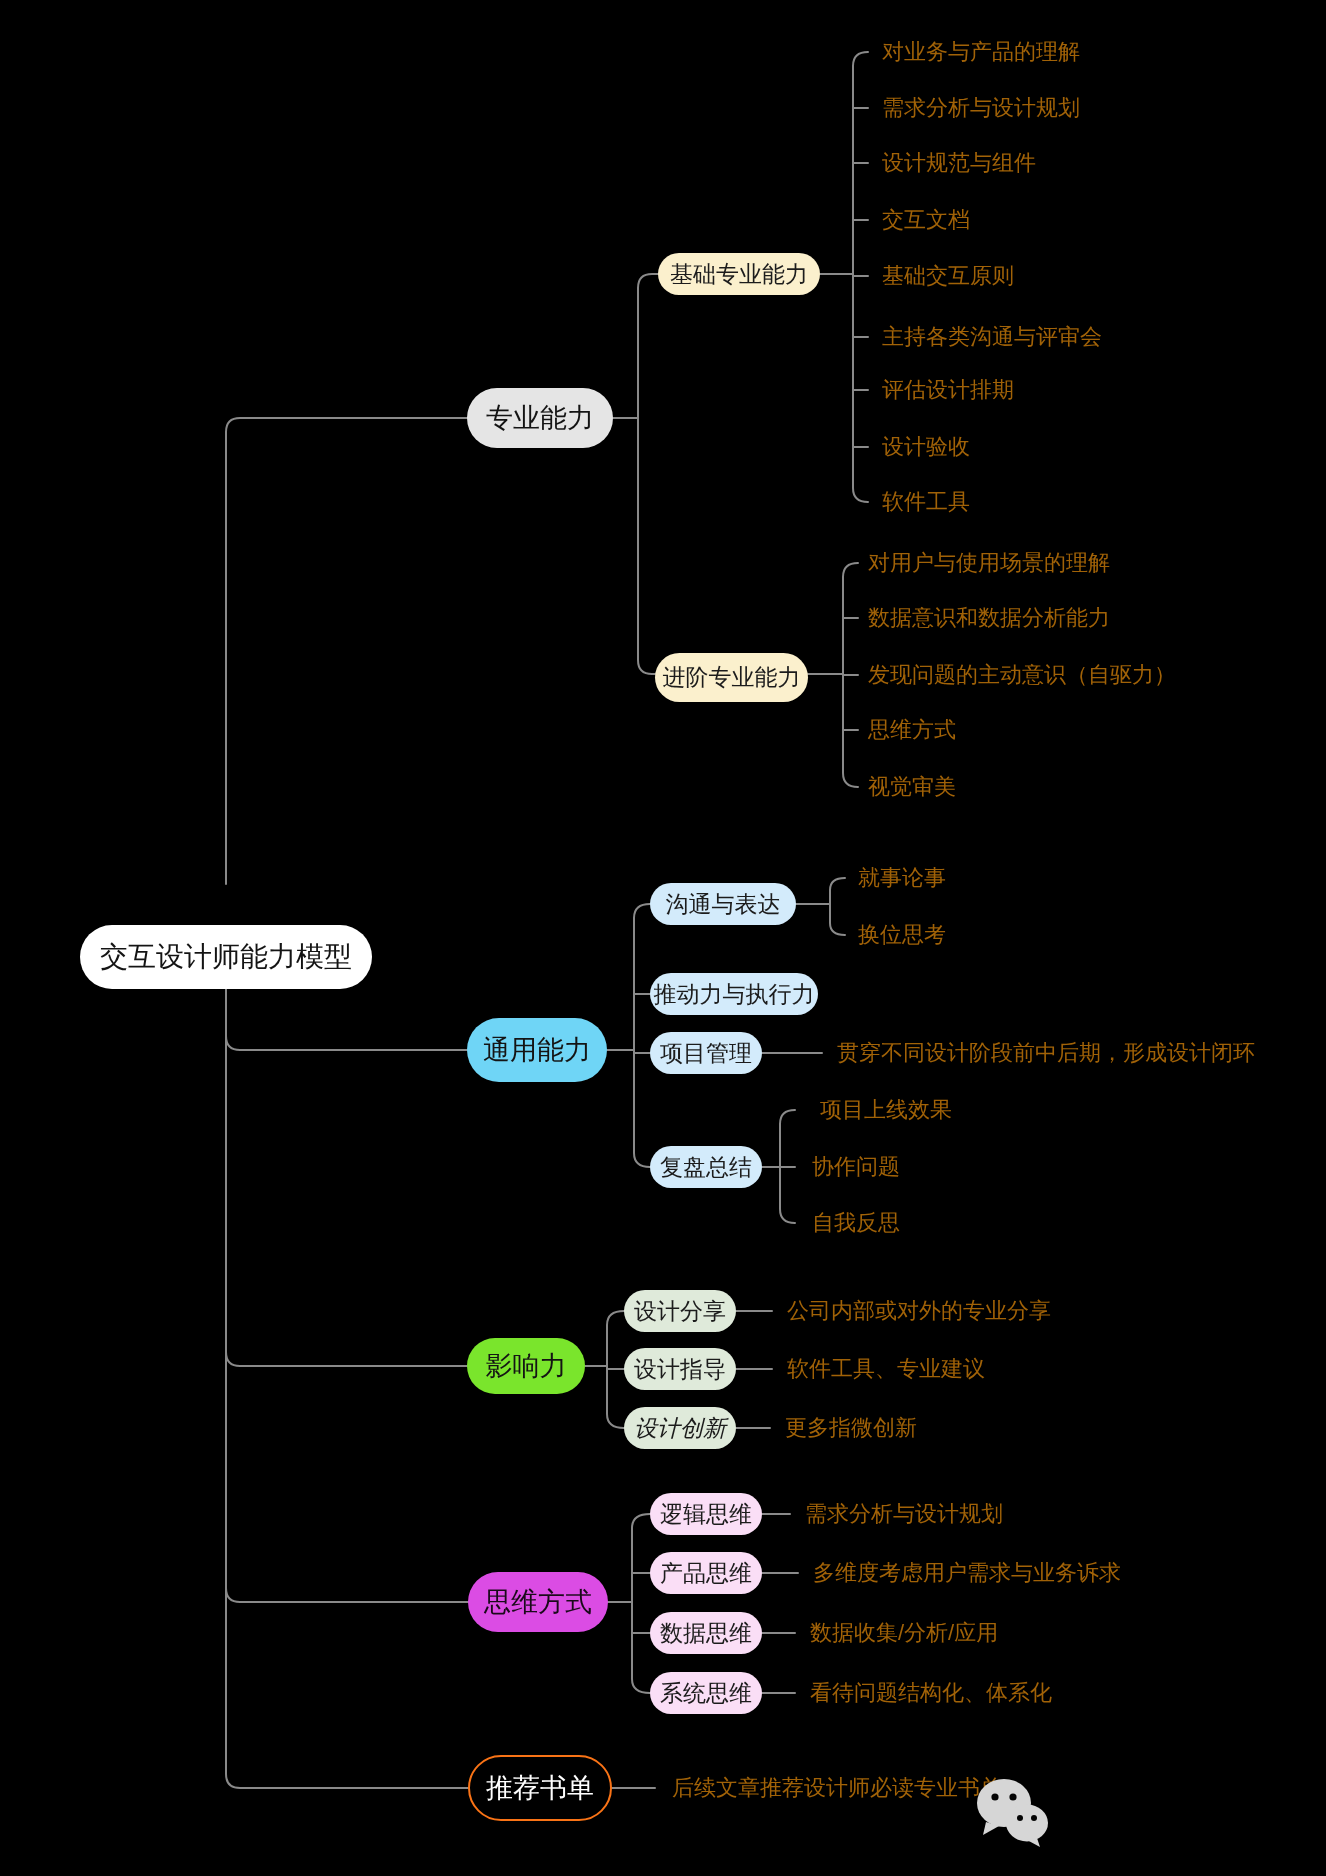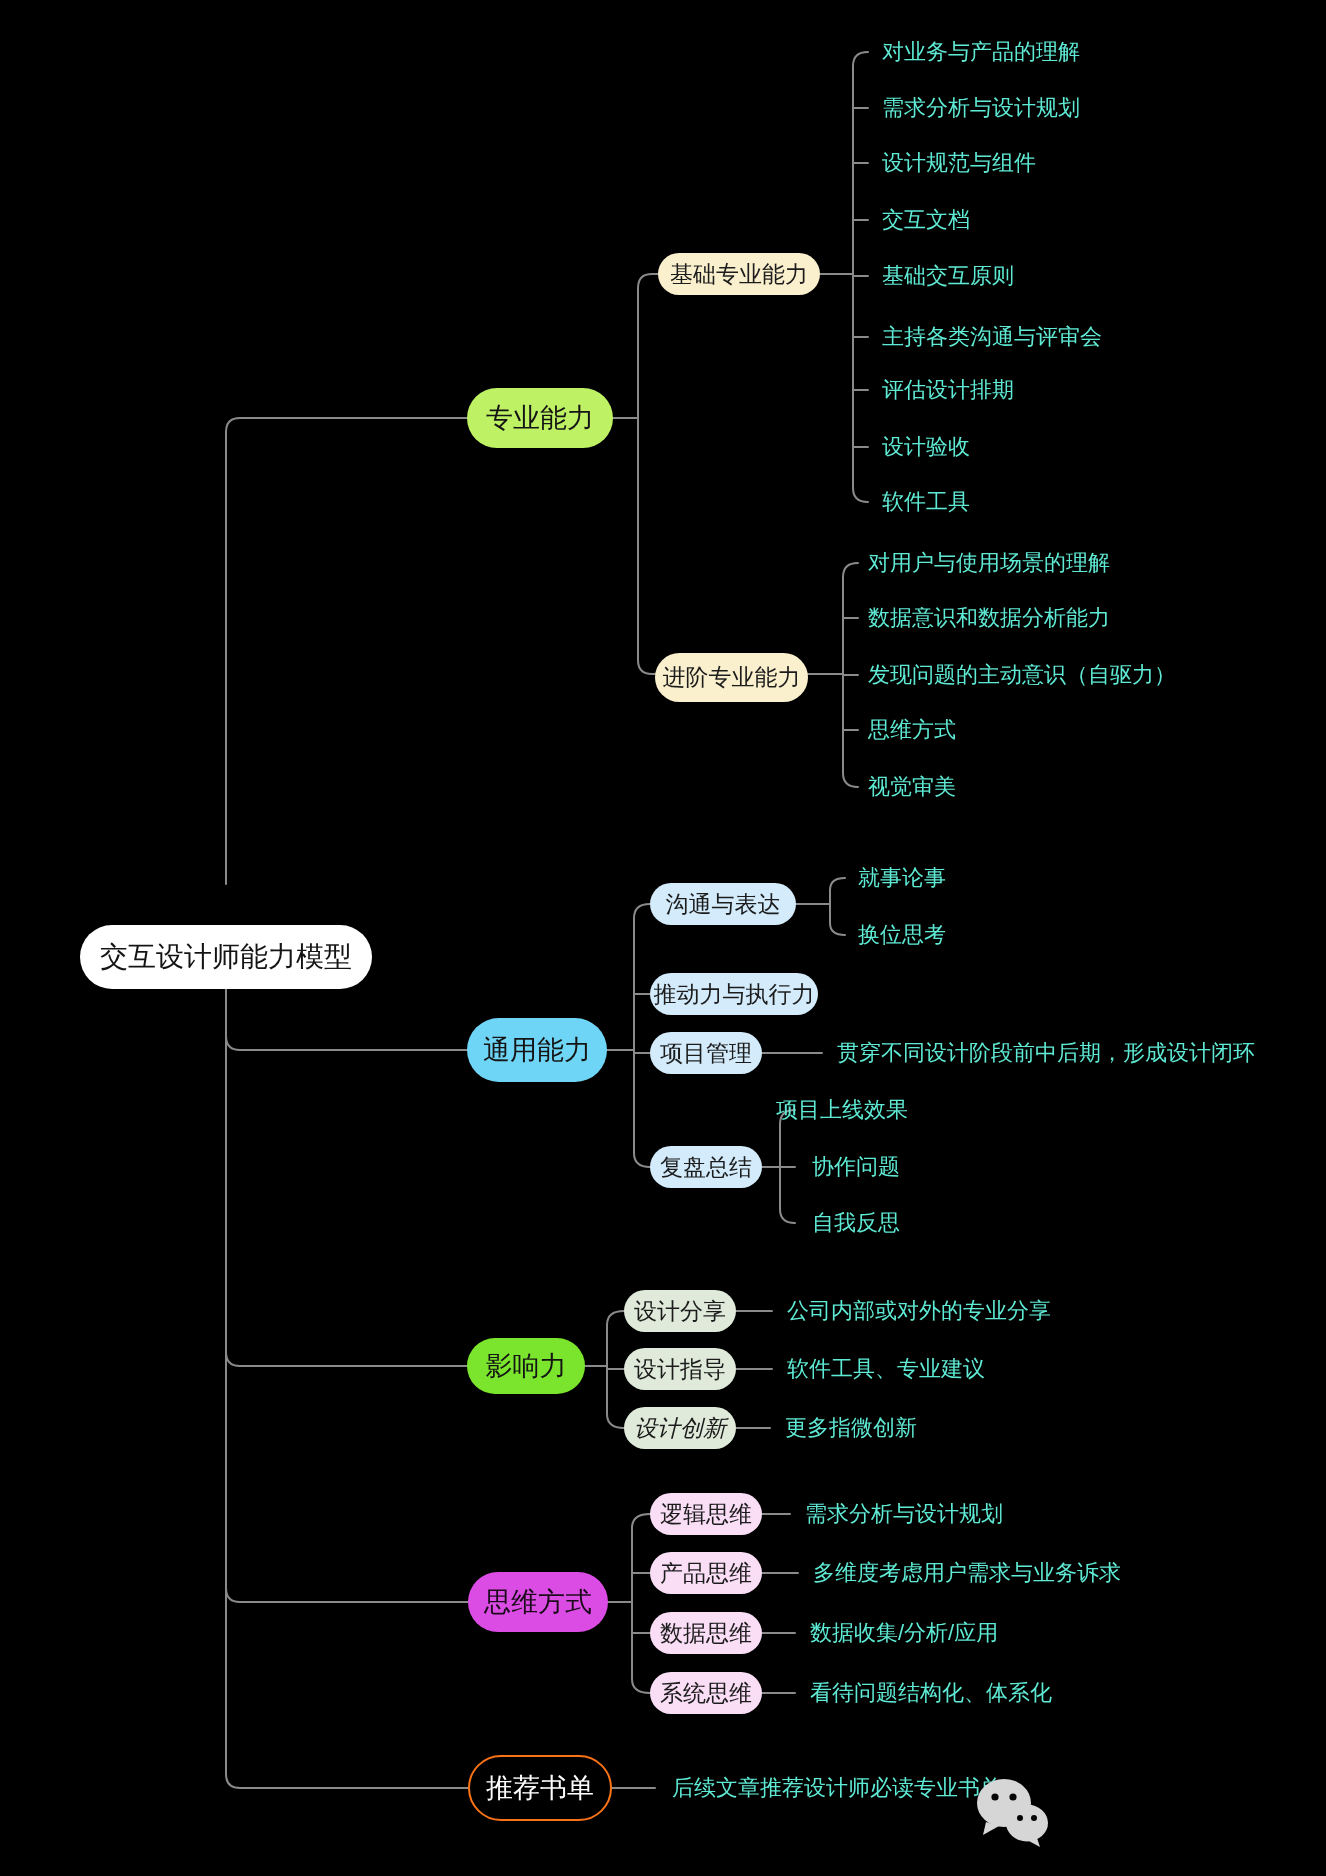--- a/index.html
+++ b/index.html
@@ -9,31 +9,31 @@
     font-family:"Liberation Sans","DejaVu Sans",sans-serif;
   }
   .wires{position:absolute;left:0;top:0;pointer-events:none;}
   .pill{
     position:absolute;display:flex;align-items:center;justify-content:center;
     border-radius:999px;white-space:nowrap;box-sizing:border-box;
   }
   .root-pill{background:#ffffff;color:#141414;font-size:28px;}
   .l1{font-size:27px;color:#141414;}
   .l2{font-size:23px;color:#1c1c1c;}
-  .yellow{background:#bef264;}
+  .yellow{background:#e5e5e5;}
   .cream{background:#fbf0cd;}
   .skyblue{background:#6fd5f6;}
   .paleblue{background:#d3ebfb;}
   .green{background:#7ae52c;}
   .palegreen{background:#dfeada;}
   .magenta{background:#db4ce4;color:#1a0a1a;}
   .palepink{background:#fadef6;}
   .outline{background:#000000;border:2px solid #f97316;color:#ffffff;}
   .leaf{
-    position:absolute;height:32px;line-height:32px;font-size:22px;color:#5eead4;white-space:nowrap;
+    position:absolute;height:32px;line-height:32px;font-size:22px;color:#a16207;white-space:nowrap;
   }
   .watermark{position:absolute;display:flex;align-items:center;color:#cfcfcf;}
   .watermark-text{font-size:33px;letter-spacing:1px;white-space:nowrap;margin-left:4px;}
 </style>
 </head>
 <body>
 
 <div class="canvas">
 
   <svg class="wires" width="1326" height="1876" viewBox="0 0 1326 1876">
@@ -129,21 +129,21 @@
   <div class="leaf" style="left:868px;top:771px;">视觉审美</div>
 
   <div class="pill l2 paleblue" style="left:650px;top:883px;width:146px;height:42px;">沟通与表达</div>
   <div class="pill l2 paleblue" style="left:650px;top:973px;width:168px;height:42px;">推动力与执行力</div>
   <div class="pill l2 paleblue" style="left:650px;top:1032px;width:112px;height:42px;">项目管理</div>
   <div class="pill l2 paleblue" style="left:650px;top:1146px;width:112px;height:42px;">复盘总结</div>
 
   <div class="leaf" style="left:858px;top:862px;">就事论事</div>
   <div class="leaf" style="left:858px;top:919px;">换位思考</div>
   <div class="leaf" style="left:837px;top:1037px;">贯穿不同设计阶段前中后期，形成设计闭环</div>
-  <div class="leaf" style="left:776px;top:1094px;">项目上线效果</div>
+  <div class="leaf" style="left:820px;top:1094px;">项目上线效果</div>
   <div class="leaf" style="left:812px;top:1151px;">协作问题</div>
   <div class="leaf" style="left:812px;top:1207px;">自我反思</div>
 
   <div class="pill l2 palegreen" style="left:624px;top:1290px;width:112px;height:42px;">设计分享</div>
   <div class="pill l2 palegreen" style="left:624px;top:1348px;width:112px;height:42px;">设计指导</div>
   <div class="pill l2 palegreen" style="left:624px;top:1407px;width:112px;height:42px;font-style:italic;">设计创新</div>
 
   <div class="leaf" style="left:787px;top:1295px;">公司内部或对外的专业分享</div>
   <div class="leaf" style="left:787px;top:1353px;">软件工具、专业建议</div>
   <div class="leaf" style="left:785px;top:1412px;">更多指微创新</div>

